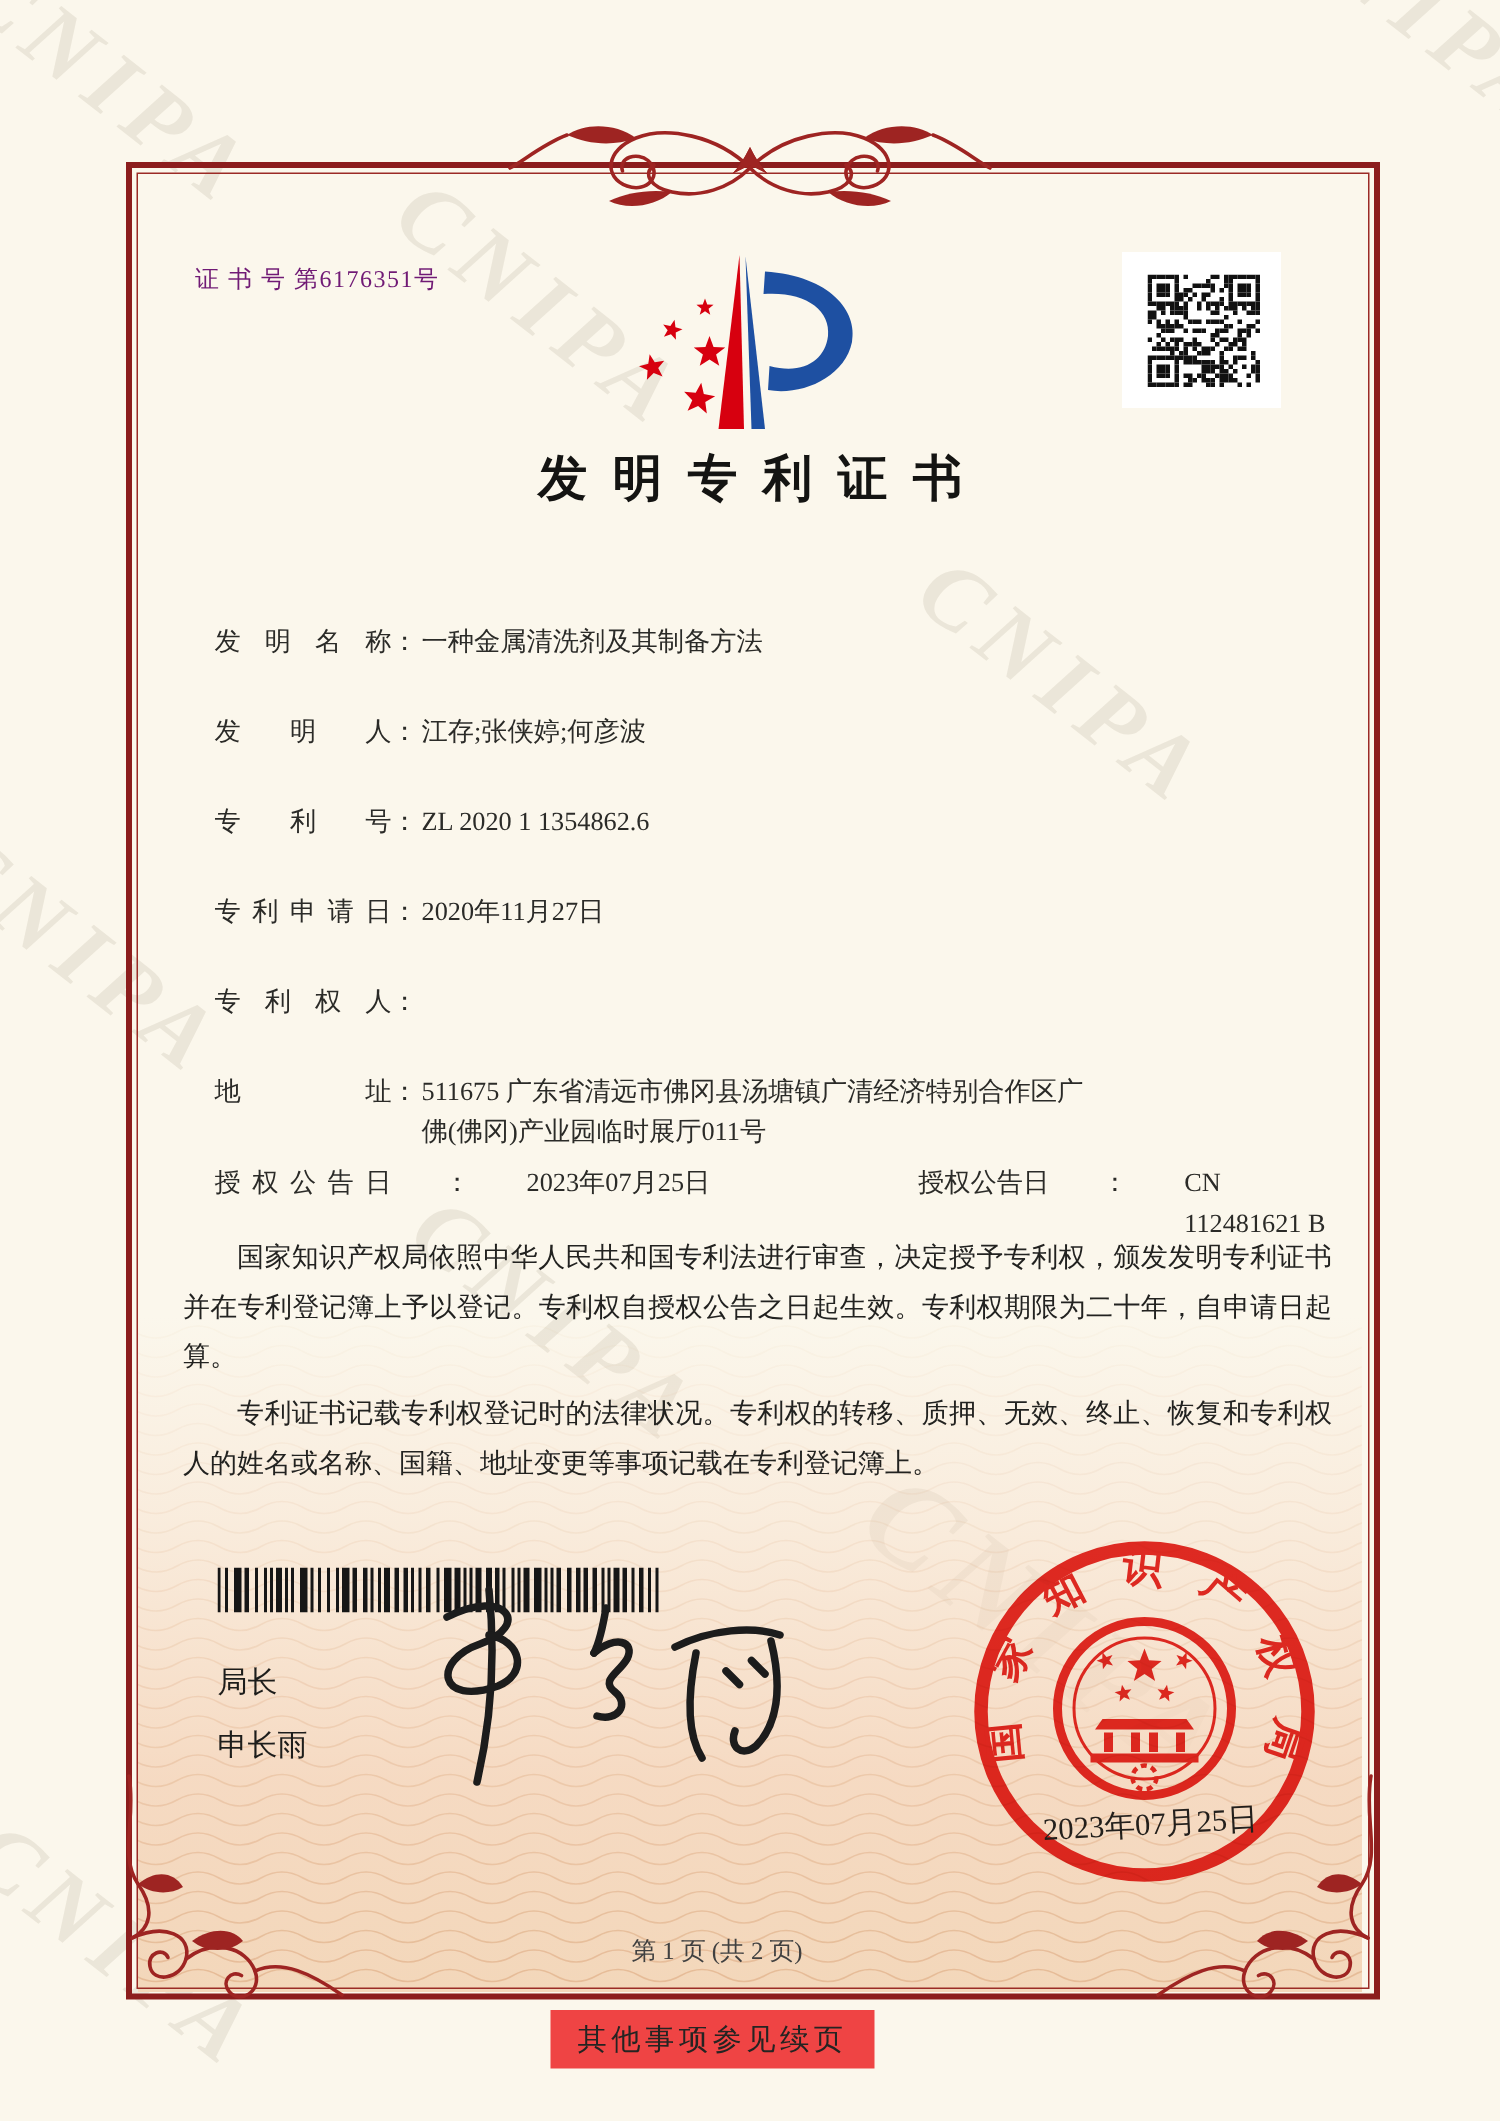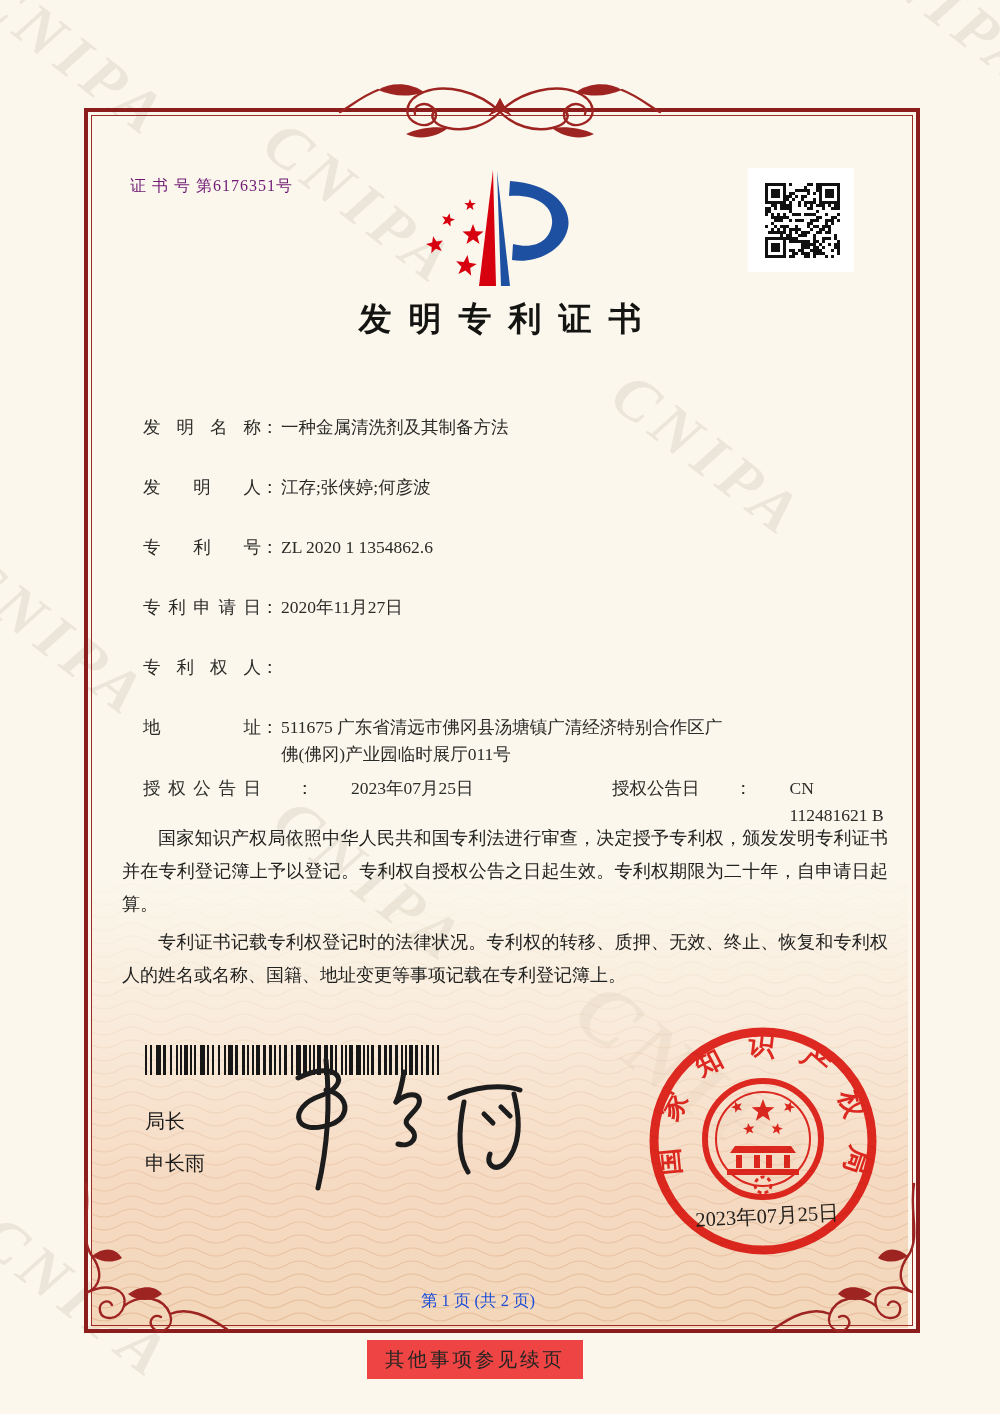--- a/index.html
+++ b/index.html
@@ -45,21 +45,21 @@
 
   .barcode{position:absolute;left:145px;top:1045px;}
   .sig-title{position:absolute;left:145px;top:1108px;font-size:20px;color:#1d1d1b;
       font-family:"Liberation Sans","DejaVu Sans",sans-serif;}
   .sig-name{position:absolute;left:145px;top:1150px;font-size:20px;color:#1d1d1b;
       font-family:"Liberation Sans","DejaVu Sans",sans-serif;}
   .signature{position:absolute;left:268px;top:1050px;}
 
   .seal{position:absolute;left:644px;top:1022px;opacity:0.95;mix-blend-mode:multiply;}
 
-  .page-indicator{position:absolute;left:0;right:44px;top:1290px;text-align:center;font-size:16.5px;color:#1d4ed8;}
+  .page-indicator{position:absolute;left:0;right:44px;top:1290px;text-align:center;font-size:16.5px;color:#404040;}
   .continuation{position:absolute;left:475px;top:1340px;transform:translateX(-50%);
       background:#ef4444;padding:6px 18px;font-size:19.5px;letter-spacing:3px;color:#242422;white-space:nowrap;}
 
   .qr-patch{position:absolute;left:748px;top:168px;width:106px;height:104px;background:#ffffff;}
   .qr-patch svg{position:absolute;left:17px;top:15px;}
 
   .logo{position:absolute;left:396px;top:156px;}
 </style>
 </head>
 <body>

